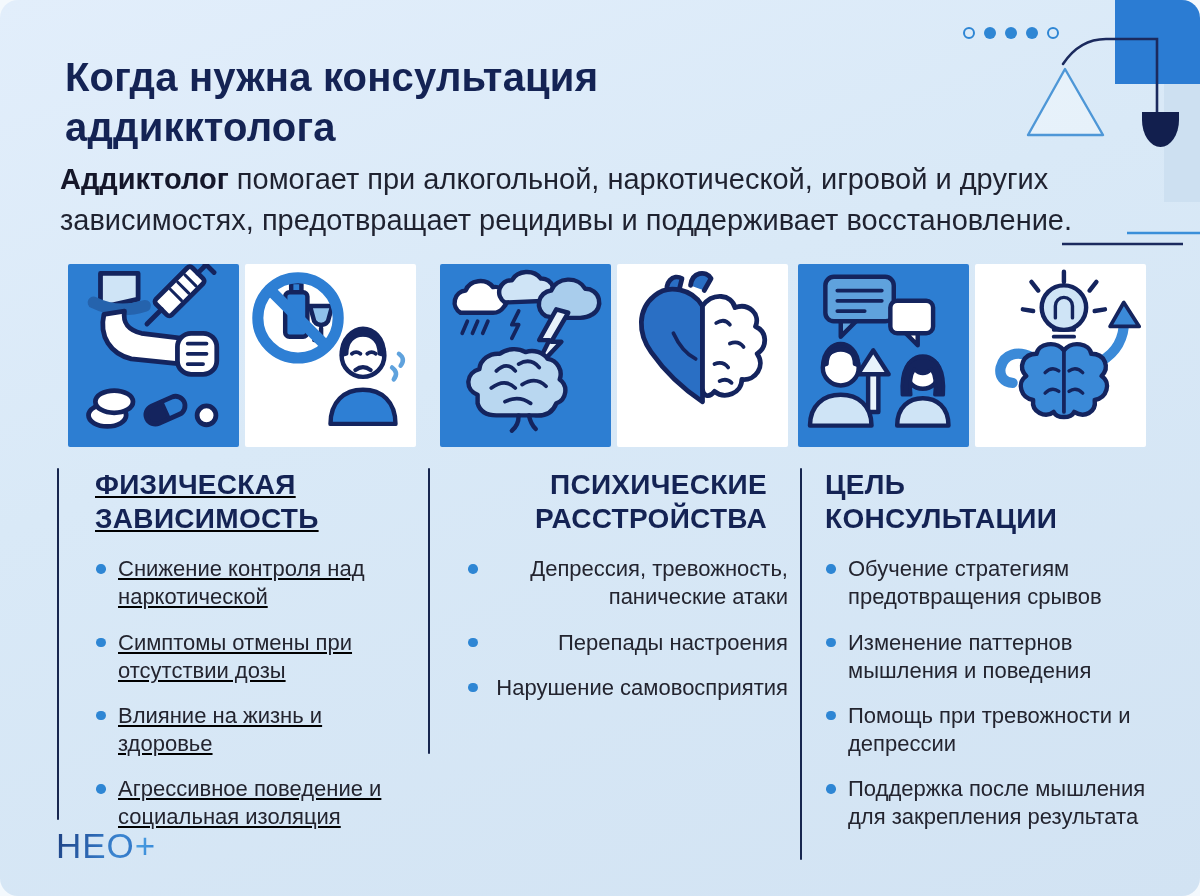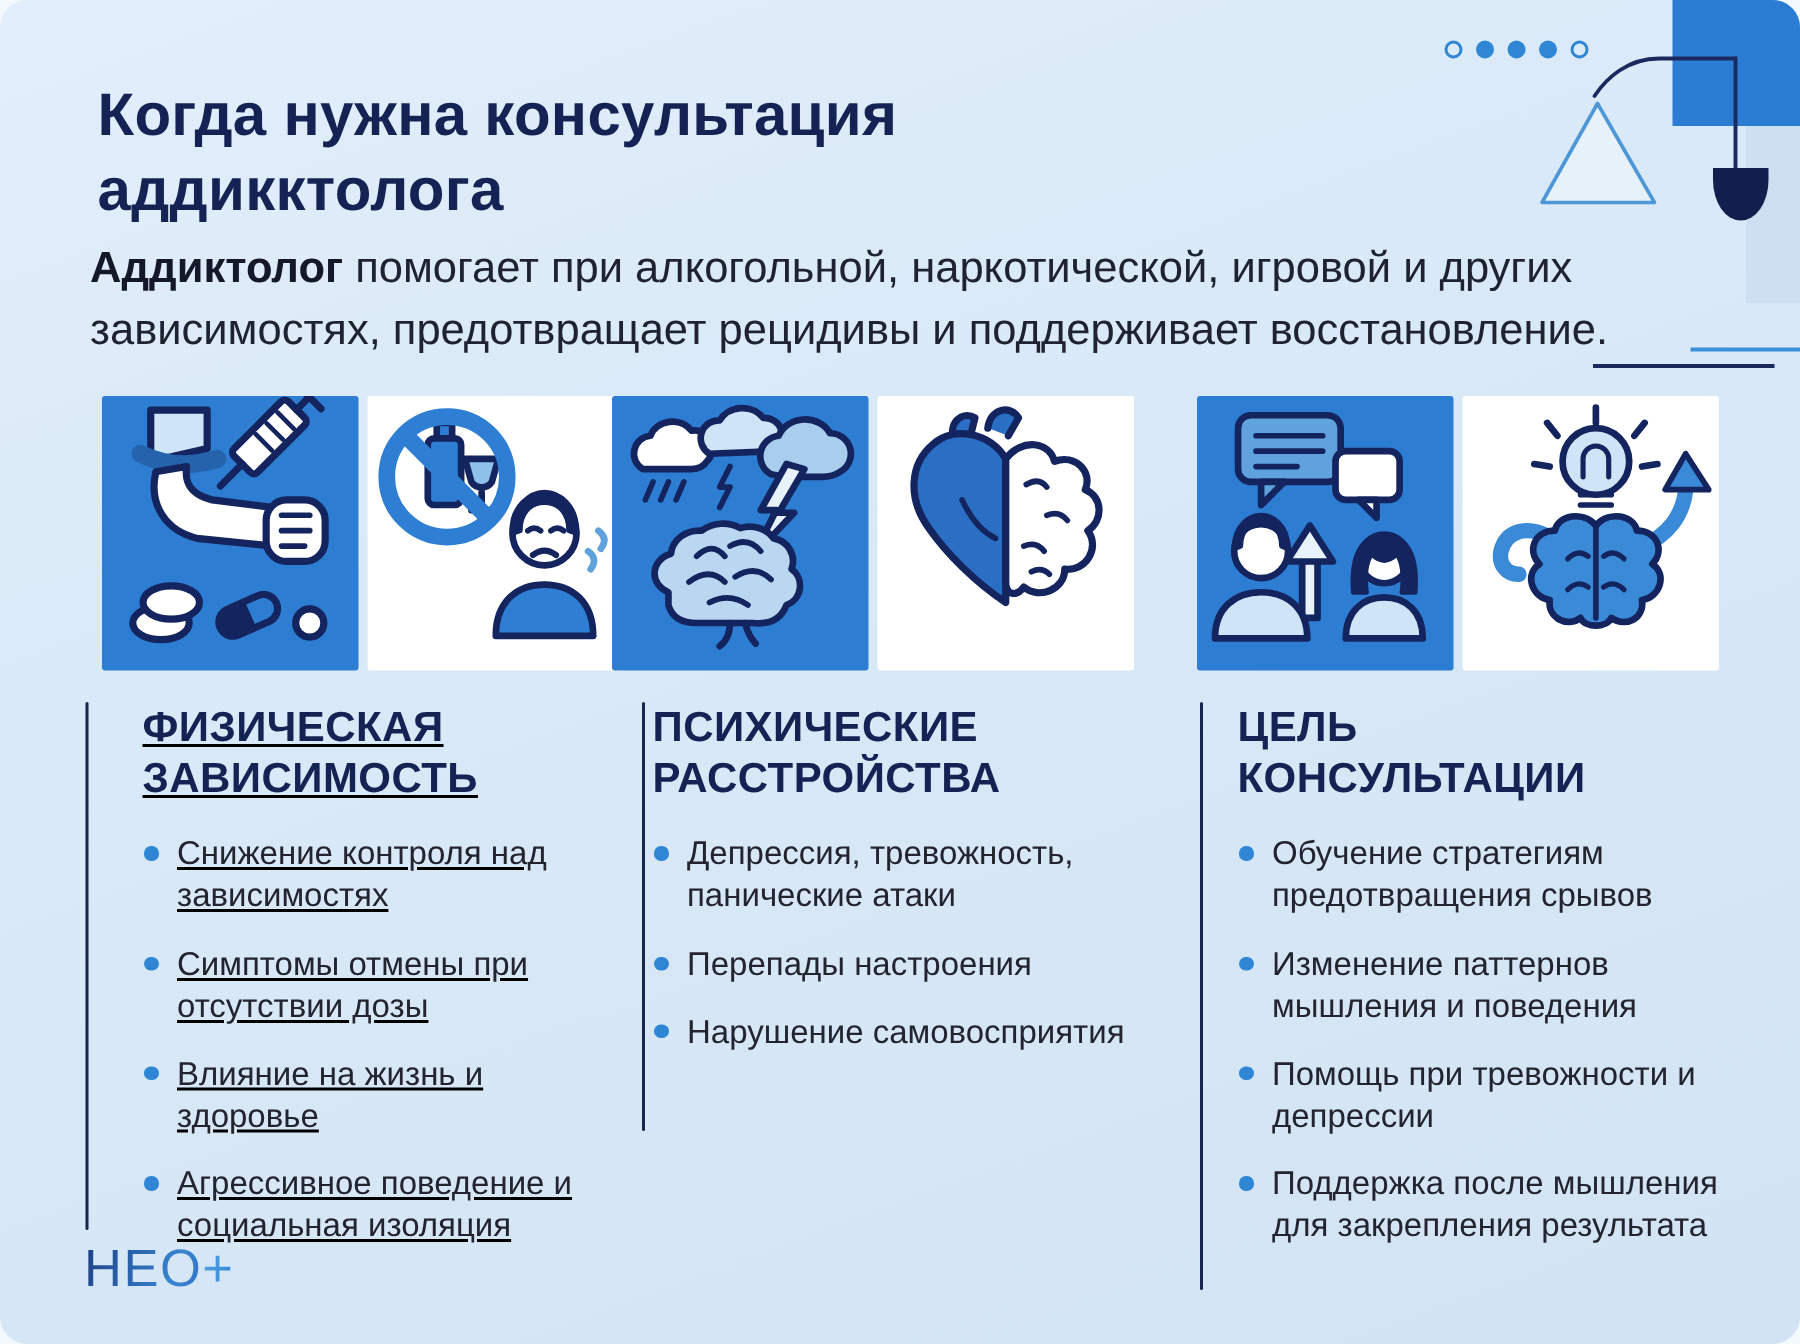--- a/index.html
+++ b/index.html
@@ -23,21 +23,21 @@
   .dots{position:absolute;left:963px;top:27px;display:flex;gap:9px;}
   .dot{width:12px;height:12px;border-radius:50%;box-sizing:border-box;}
   .dot.filled{background:#2e86d4;}
   .dot.hollow{border:2.6px solid #2e86d4;background:transparent;}
   .sq-blue{position:absolute;left:1115px;top:0;width:85px;height:84px;background:#2b7cd3;}
   .sq-pale{position:absolute;left:1164px;top:84px;width:36px;height:118px;background:#cde0f1;}
   .deco-svg{position:absolute;left:0;top:0;width:1200px;height:260px;pointer-events:none;}
   
   .col{position:absolute;top:264px;width:348px;}
   .col-1{left:68px;text-decoration:underline;}
-  .col-2{left:408px;}
+  .col-2{left:440px;text-align:right;}
   .col-3{left:798px;}
   .tiles{display:flex;gap:6px;height:183px;}
   .tile{flex:1;border-radius:2px;overflow:hidden;}
   .tile-blue{background:#2d7ed2;}
   .tile-white{background:#ffffff;}
   .illus{width:100%;height:100%;display:block;}
   .textblock{margin-top:21px;padding-left:27px;}
   .heading{
     font-size:28px;line-height:1.2;color:#142354;font-weight:800;
     margin:0 0 20px;max-width:300px;letter-spacing:.3px;
@@ -141,21 +141,21 @@
             <path d="M64.5 61.5 q4.5 -3.5 9 0" stroke-width="2.4"></path>
             <path d="M50 93 c0 -13 8 -20 19 -20 c11 0 19 7 19 20 z" fill="#2e7fd4"></path>
             <path d="M86 60 q4 3 1 7 M90 52 q4 3 1 7" stroke="#5fa2dd" stroke-width="2.6"></path>
           </g>
         </svg>
       </div>
     </div>
     <div class="textblock">
       <h2 class="heading">ФИЗИЧЕСКАЯ ЗАВИСИМОСТЬ</h2>
       <ul class="bullets">
-        <li>Снижение контроля над зависимостях</li>
+        <li>Снижение контроля над наркотической</li>
         <li>Симптомы отмены при отсутствии дозы</li>
         <li>Влияние на жизнь и здоровье</li>
         <li>Агрессивное поведение и социальная изоляция</li>
       </ul>
     </div>
   </section>
 
   <section class="col col-2">
     <div class="tiles">
       <div class="tile tile-blue">

